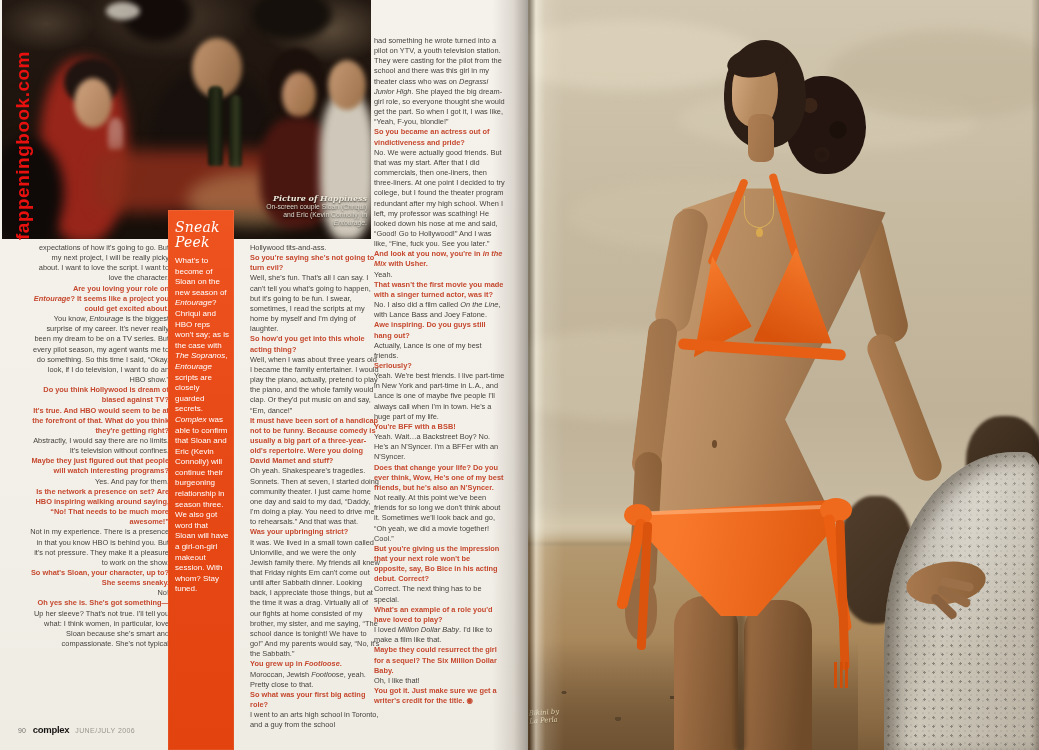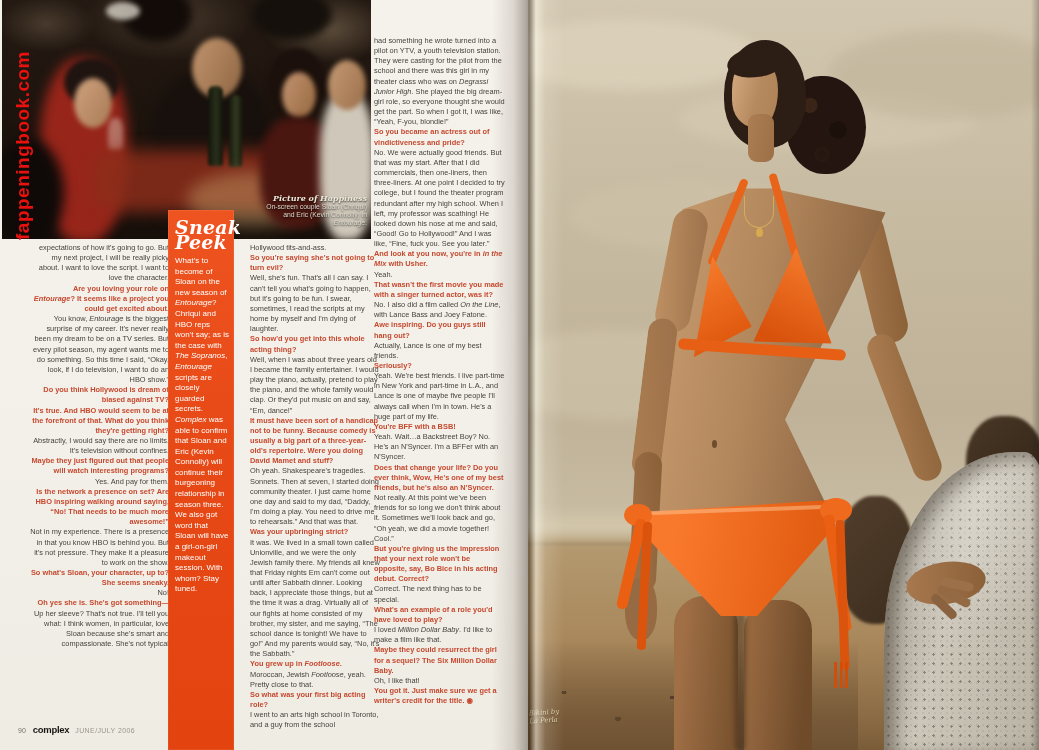--- a/index.html
+++ b/index.html
@@ -56,22 +56,22 @@
   .col p { margin:0; }
   .col .q { color:#c6492f; font-weight:bold; }
   .col1 { left:30px; top:243px; width:139px;text-align:right; }
   .col2 { left:250px; top:243px; width:130px; }
   .col3 { left:374px; top:36px;  width:131px; }
 
   
   .sidebar { position:absolute; left:168px; top:210px; width:66px; height:540px;
     background:linear-gradient(180deg,#ee5420 0%,#e84a17 40%,#e2430f 100%);
     box-shadow:inset 0 0 0 1px rgba(255,255,255,.08); padding:10px 5px 0 7px; }
-  .sidebar-title { font-family:"DejaVu Serif", serif; font-style:italic; font-weight:bold;
-    color:#ffffff; font-size:19px; line-height:14.5px; letter-spacing:.2px; }
+  .sidebar-title { font-family:"DejaVu Serif", serif; font-style:italic; font-weight:normal;
+    color:#ffffff; font-size:14px; line-height:14.5px; letter-spacing:.2px; }
   .sidebar-body { margin-top:7px; color:#ffffff; font-size:8px; line-height:10.6px; }
 
   
   .footer { position:absolute; left:18px; top:724px; font-size:7px; color:#8d8a84; }
   .footer .pageno { margin-right:7px; color:#77736d; }
   .footer .logo { font-weight:800; font-size:9.5px; color:#181614; letter-spacing:-.3px; margin-right:6px; }
   .footer .issue { letter-spacing:.4px; color:#9a968f; }
 
   
   .page-right { position:absolute; left:528px; top:0; width:511px; height:750px; overflow:hidden;

